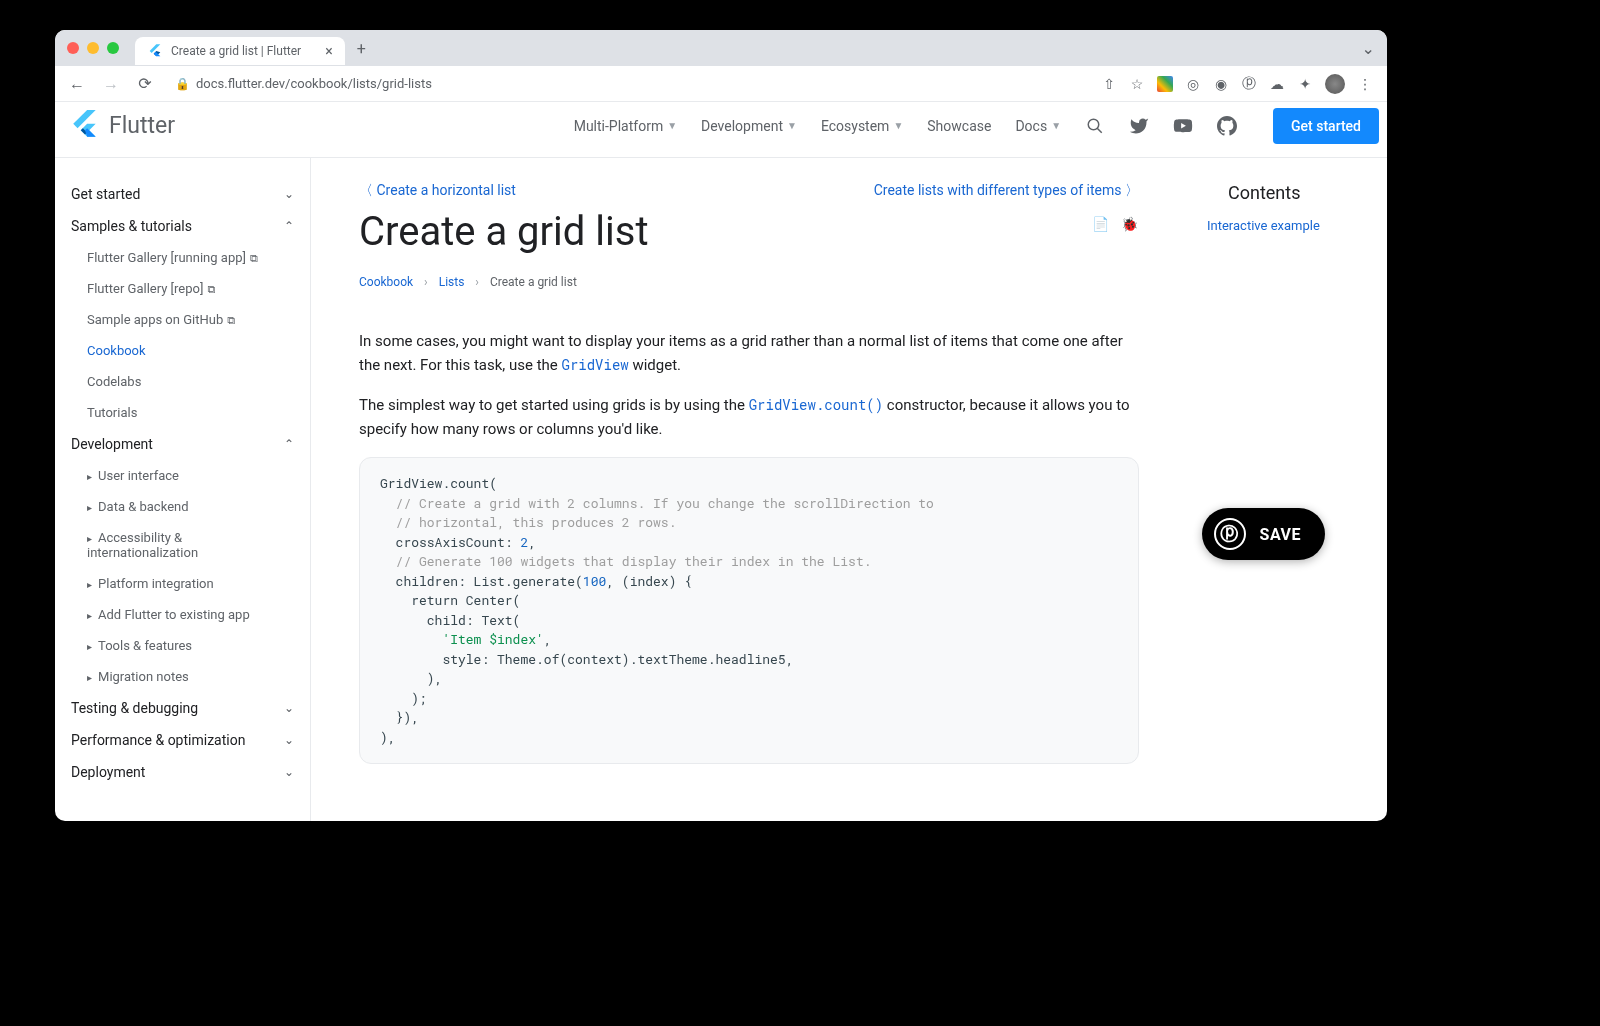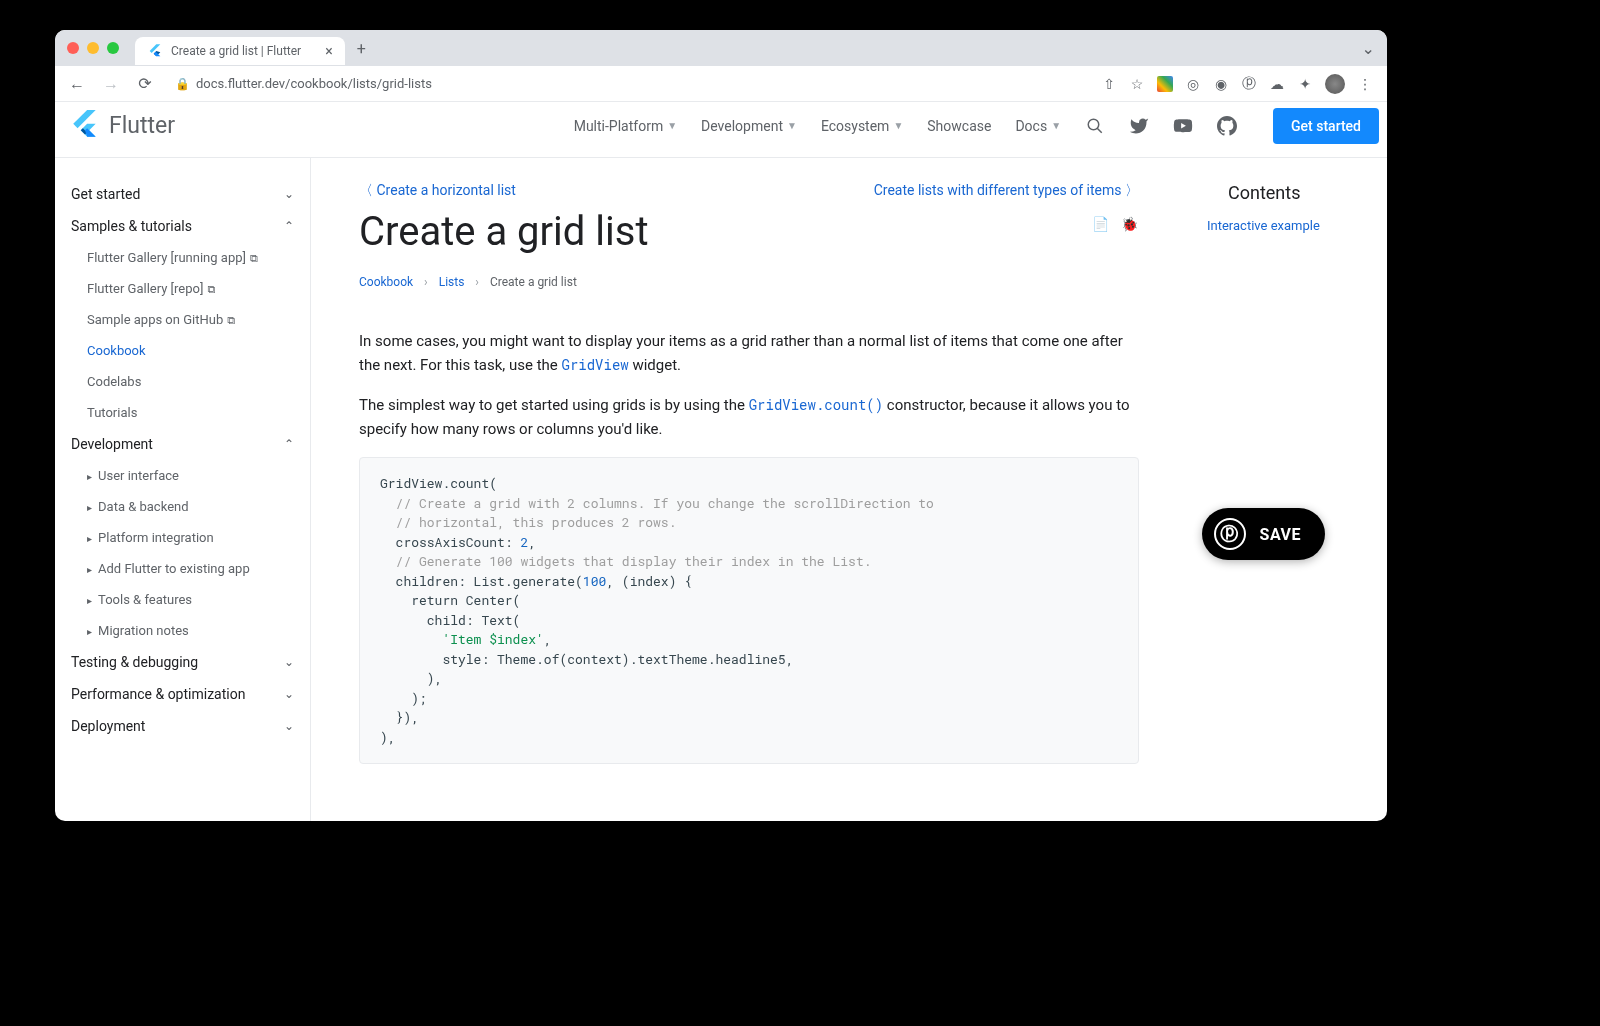--- a/index.html
+++ b/index.html
@@ -54,21 +54,21 @@
 .page-nav { display: flex; justify-content: space-between; font-size: 14px; margin-bottom: 8px; }
 .page-nav a { color: #1967d2; text-decoration: none; }
 .action-icons { position: absolute; right: 48px; top: 58px; display: flex; gap: 12px; color: #5f6368; font-size: 14px; }
 h1 { font-size: 40px; font-weight: 400; color: #202124; margin: 8px 0 20px; font-family: Roboto, sans-serif; }
 .breadcrumb { font-size: 12px; color: #5f6368; margin-bottom: 40px; }
 .breadcrumb a { color: #1967d2; text-decoration: none; }
 .breadcrumb .sep { margin: 0 8px; color: #9aa0a6; }
 .prose { font-size: 15px; color: #202124; line-height: 1.6; margin-bottom: 16px; }
 .prose code, .inline-code { font-family: "Roboto Mono", Menlo, monospace; font-size: 14px; color: #1967d2; }
 .prose .code-gray { color: #5f6368; }
-.code-block { background: #f8f9fa; border: 1px solid #e8eaed; border-radius: 4px; padding: 16px 20px; font-family: "Roboto Mono", Menlo, monospace; font-size: 13px; line-height: 1.5; margin-bottom: 28px; white-space: pre; color: #37474f; overflow-x: auto; }
+.code-block { background: #f8f9fa; border: 1px solid #e8eaed; border-radius: 12px; padding: 16px 20px; font-family: "Roboto Mono", Menlo, monospace; font-size: 13px; line-height: 1.5; margin-bottom: 28px; white-space: pre; color: #37474f; overflow-x: auto; }
 .code-block .c { color: #9e9e9e; }
 .code-block .n { color: #1565c0; }
 .code-block .s { color: #0d904f; }
 
 .toc { width: 200px; padding: 24px 20px; flex-shrink: 0; }
 .toc-title { font-size: 18px; color: #202124; margin-bottom: 12px; font-weight: 400; margin-left: 21px; }
 .toc-link { font-size: 13px; color: #1967d2; text-decoration: none; }
 
 
 .pinterest-save { position: absolute; right: 62px; top: 478px; background: #000; color: #fff; border-radius: 28px; padding: 10px 24px 10px 12px; display: flex; align-items: center; gap: 14px; font-size: 16px; font-weight: 700; letter-spacing: 0.5px; box-shadow: 0 2px 10px rgba(0,0,0,0.3); }
@@ -209,20 +209,23 @@
         </div>
       <div class="side-item">
           <span>Development</span>
           <span class="side-chevron">⌃</span>
         </div>
       <div class="side-item sub sub2">
           <span><span class="side-caret">▸</span><span>User interface</span></span>
         </div>
       <div class="side-item sub sub2">
           <span><span class="side-caret">▸</span><span>Data &amp; backend</span></span>
+        </div>
+      <div class="side-item sub sub2">
+          <span><span class="side-caret">▸</span><span>Accessibility &amp; internationalization</span></span>
         </div>
       <div class="side-item sub sub2">
           <span><span class="side-caret">▸</span><span>Platform integration</span></span>
         </div>
       <div class="side-item sub sub2">
           <span><span class="side-caret">▸</span><span>Add Flutter to existing app</span></span>
         </div>
       <div class="side-item sub sub2">
           <span><span class="side-caret">▸</span><span>Tools &amp; features</span></span>
         </div>

